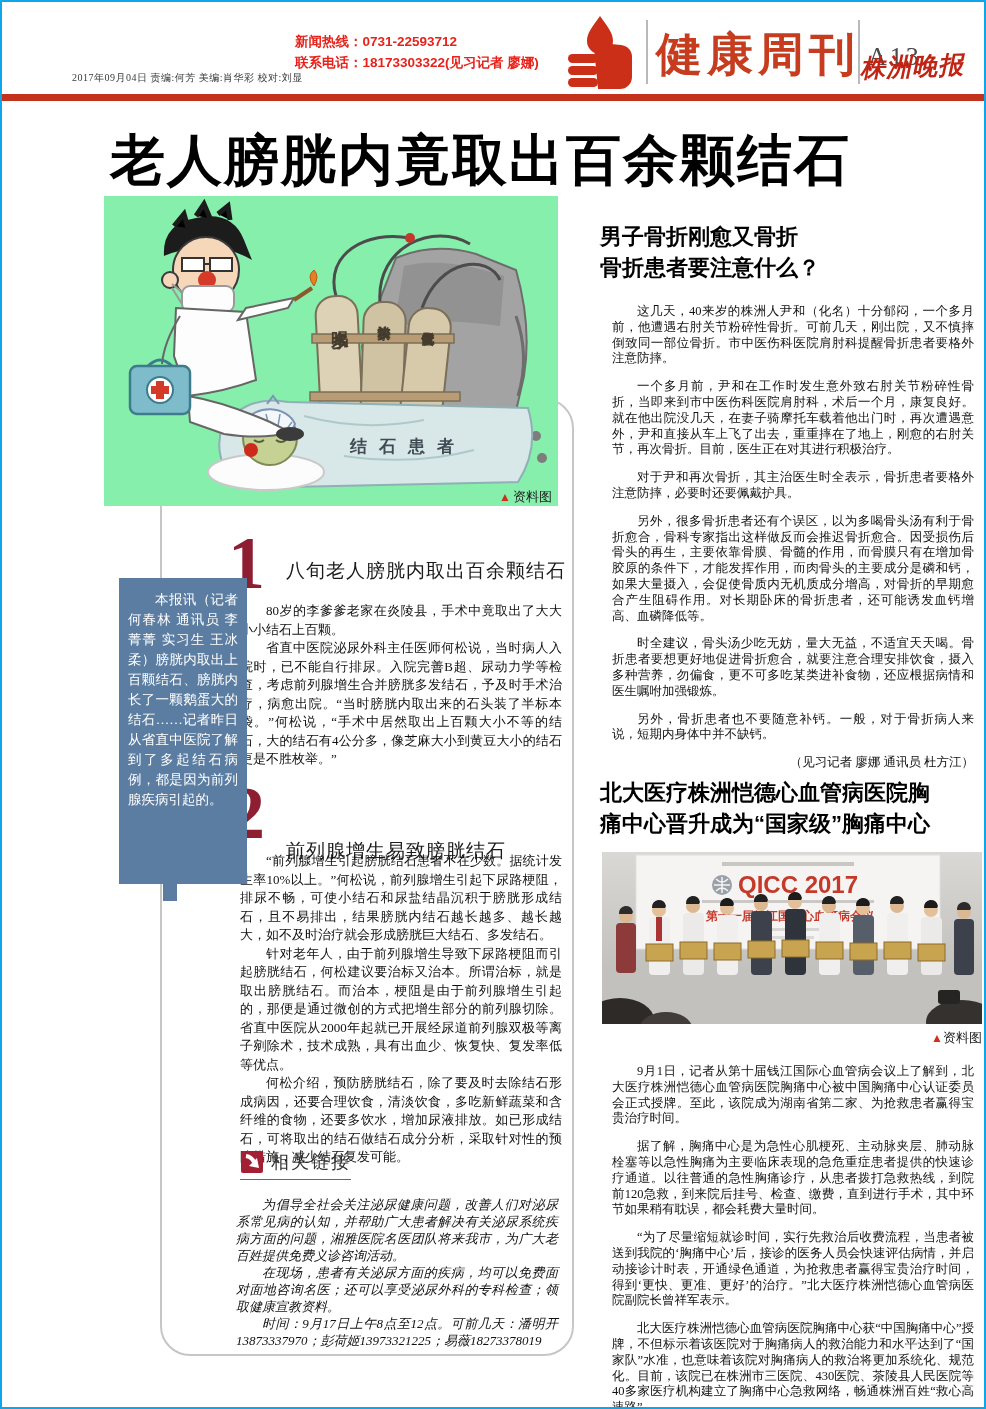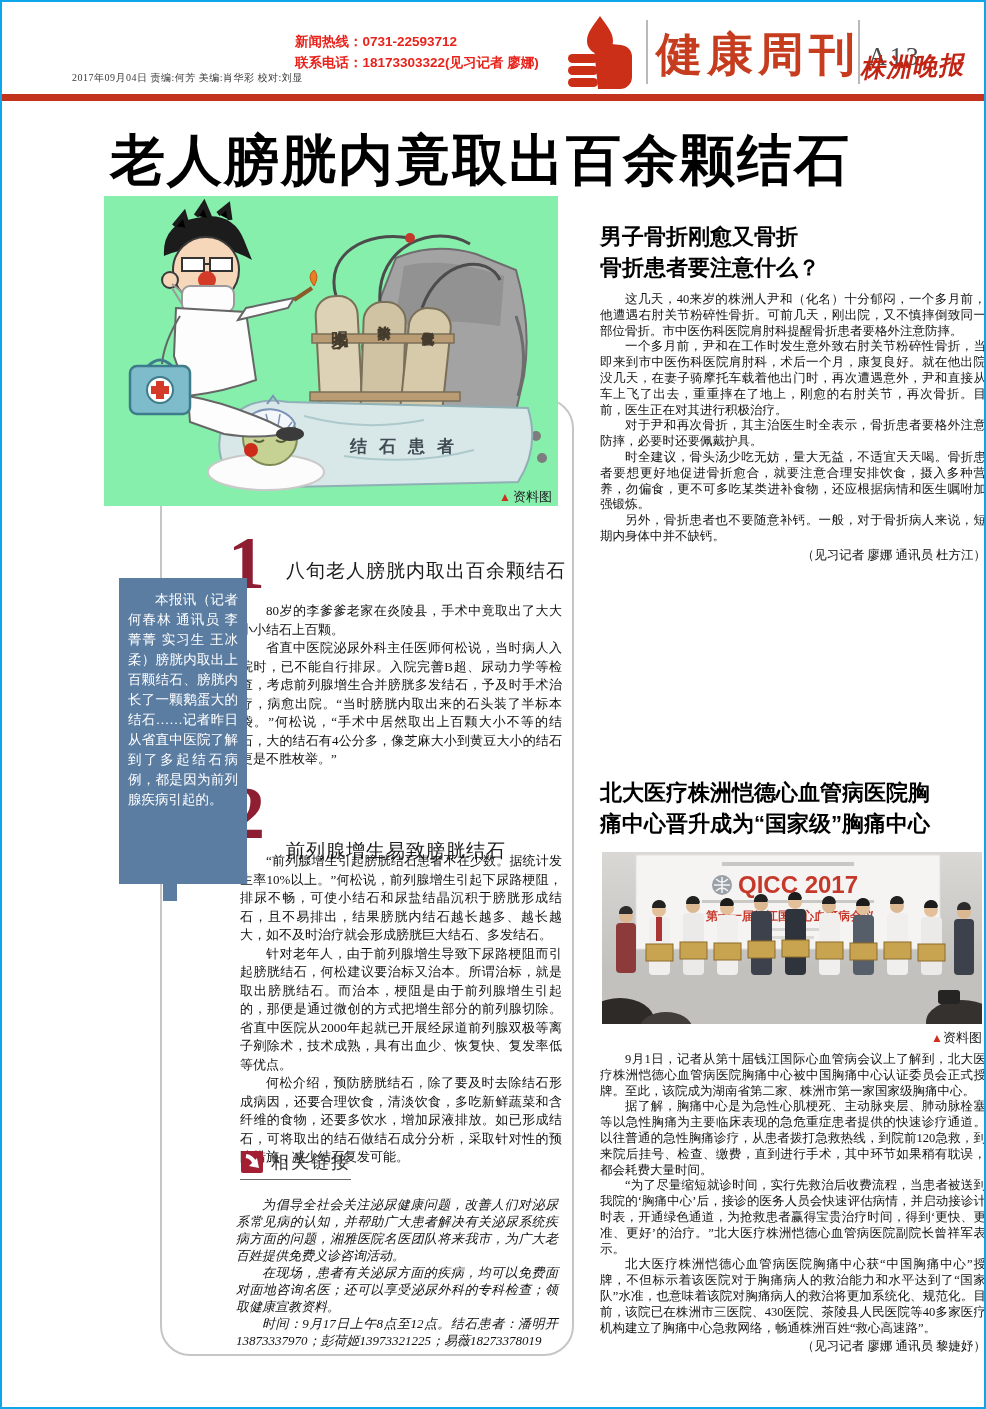--- a/index.html
+++ b/index.html
@@ -54,21 +54,21 @@
   .related-head .lbl{font-size:18px;color:#333;letter-spacing:2px;}
   .related-body{left:234px;top:1194px;width:322px;font-size:13px;line-height:17px;
     font-style:italic;text-align:justify;z-index:2;}
   .related-body p{margin:0;text-indent:2em;}
 
   
   .r-title{font-size:22px;font-weight:900;line-height:1.4;color:#000;
     font-family:"Liberation Sans","DejaVu Sans",sans-serif;}
   .a1-title{left:598px;top:220px;} .a2-title{left:598px;top:776px;}
   .r-body{width:386px;font-size:12.5px;line-height:15.8px;text-align:justify;}
-  .r-body p{margin:0;text-indent:2em;}
+  .r-body p{margin:12px;text-indent:2em;}
   .a1-body{left:598px;top:290px;} .a2-body{left:598px;top:1050px;}
   .byline{text-align:right;text-indent:0 !important;margin-top:3px !important;}
   .photo{left:600px;top:850px;width:380px;height:172px;}
   .photo-caption{left:600px;top:1027px;width:380px;text-align:right;font-size:13px;color:#222;}
 </style>
 </head>
 <body>
 
 <div class="page">
 
@@ -200,31 +200,32 @@
     <svg width="24" height="24" viewBox="0 0 24 24">
       <rect x="1" y="1" width="22" height="22" rx="2" fill="#a31f34"></rect>
       <path d="M6,6 q7,1 9,9" stroke="#fff" stroke-width="4" fill="none"></path>
       <path d="M9,16 L19,18 L17,8 Z" fill="#fff"></path>
     </svg>
     <span class="lbl">相关链接</span>
   </div>
   <div class="abs related-body">
     <p>为倡导全社会关注泌尿健康问题，改善人们对泌尿系常见病的认知，并帮助广大患者解决有关泌尿系统疾病方面的问题，湘雅医院名医团队将来我市，为广大老百姓提供免费义诊咨询活动。</p>
     <p>在现场，患者有关泌尿方面的疾病，均可以免费面对面地咨询名医；还可以享受泌尿外科的专科检查；领取健康宣教资料。</p>
-    <p>时间：9月17日上午8点至12点。结石患者：潘明开13873337970；彭荷姬13973321225；易薇18273378019</p>
+    <p>时间：9月17日上午8点至12点。可前几天：潘明开13873337970；彭荷姬13973321225；易薇18273378019</p>
   </div>
 
   <div class="abs r-title a1-title">
     <div>男子骨折刚愈又骨折</div>
     <div>骨折患者要注意什么？</div>
   </div>
   <div class="abs r-body a1-body">
     <p>这几天，40来岁的株洲人尹和（化名）十分郁闷，一个多月前，他遭遇右肘关节粉碎性骨折。可前几天，刚出院，又不慎摔倒致同一部位骨折。市中医伤科医院肩肘科提醒骨折患者要格外注意防摔。</p>
     <p>一个多月前，尹和在工作时发生意外致右肘关节粉碎性骨折，当即来到市中医伤科医院肩肘科，术后一个月，康复良好。就在他出院没几天，在妻子骑摩托车载着他出门时，再次遭遇意外，尹和直接从车上飞了出去，重重摔在了地上，刚愈的右肘关节，再次骨折。目前，医生正在对其进行积极治疗。</p>
     <p>对于尹和再次骨折，其主治医生时全表示，骨折患者要格外注意防摔，必要时还要佩戴护具。</p>
+    <p>另外，很多骨折患者还有个误区，以为多喝骨头汤有利于骨折愈合，骨科专家指出这样做反而会推迟骨折愈合。因受损伤后骨头的再生，主要依靠骨膜、骨髓的作用，而骨膜只有在增加骨胶原的条件下，才能发挥作用，而肉骨头的主要成分是磷和钙，如果大量摄入，会促使骨质内无机质成分增高，对骨折的早期愈合产生阻碍作用。对长期卧床的骨折患者，还可能诱发血钙增高、血磷降低等。</p>
     <p>时全建议，骨头汤少吃无妨，量大无益，不适宜天天喝。骨折患者要想更好地促进骨折愈合，就要注意合理安排饮食，摄入多种营养，勿偏食，更不可多吃某类进补食物，还应根据病情和医生嘱咐加强锻炼。</p>
     <p>另外，骨折患者也不要随意补钙。一般，对于骨折病人来说，短期内身体中并不缺钙。</p>
     <p class="byline">（见习记者 廖娜 通讯员 杜方江）</p>
   </div>
 
   <div class="abs r-title a2-title">
     <div>北大医疗株洲恺德心血管病医院胸</div>
     <div>痛中心晋升成为“国家级”胸痛中心</div>
   </div>
 
@@ -322,20 +323,20 @@
         <ellipse cx="360" cy="170" rx="36" ry="22" fill="#35312e"></ellipse>
         <rect x="336" y="138" width="22" height="14" rx="3" fill="#262422"></rect>
       </g>
     </svg>
   </div>
   <div class="abs photo-caption">
     <span class="tri" style="color:#cf2f1c;font-size:12px">▲</span><span>资料图</span>
   </div>
 
   <div class="abs r-body a2-body">
-    <p>9月1日，记者从第十届钱江国际心血管病会议上了解到，北大医疗株洲恺德心血管病医院胸痛中心被中国胸痛中心认证委员会正式授牌。至此，该院成为湖南省第二家、株洲市第一家国家级胸痛中心。</p>
+    <p>9月1日，记者从第十届钱江国际心血管病会议上了解到，北大医疗株洲恺德心血管病医院胸痛中心被中国胸痛中心认证委员会正式授牌。至此，该院成为湖南省第二家、为抢救患者赢得宝贵治疗时间。</p>
     <p>据了解，胸痛中心是为急性心肌梗死、主动脉夹层、肺动脉栓塞等以急性胸痛为主要临床表现的急危重症患者提供的快速诊疗通道。以往普通的急性胸痛诊疗，从患者拨打急救热线，到院前120急救，到来院后挂号、检查、缴费，直到进行手术，其中环节如果稍有耽误，都会耗费大量时间。</p>
     <p>“为了尽量缩短就诊时间，实行先救治后收费流程，当患者被送到我院的‘胸痛中心’后，接诊的医务人员会快速评估病情，并启动接诊计时表，开通绿色通道，为抢救患者赢得宝贵治疗时间，得到‘更快、更准、更好’的治疗。”北大医疗株洲恺德心血管病医院副院长曾祥军表示。</p>
     <p>北大医疗株洲恺德心血管病医院胸痛中心获“中国胸痛中心”授牌，不但标示着该医院对于胸痛病人的救治能力和水平达到了“国家队”水准，也意味着该院对胸痛病人的救治将更加系统化、规范化。目前，该院已在株洲市三医院、430医院、茶陵县人民医院等40多家医疗机构建立了胸痛中心急救网络，畅通株洲百姓“救心高速路”。</p>
     <p class="byline">（见习记者 廖娜 通讯员 黎婕妤）</p>
   </div>
 
 </div>
 
 </body></html>

